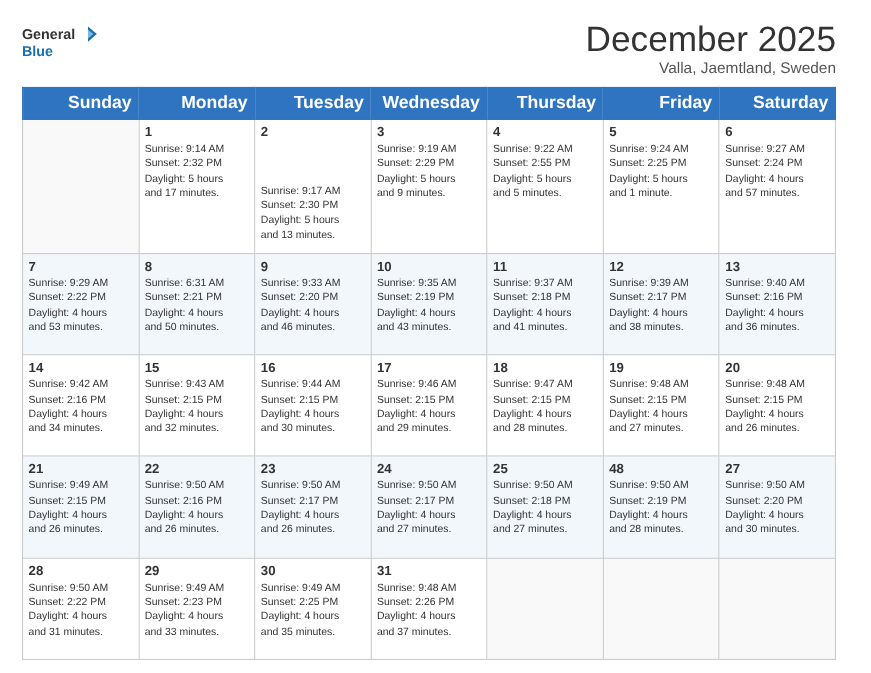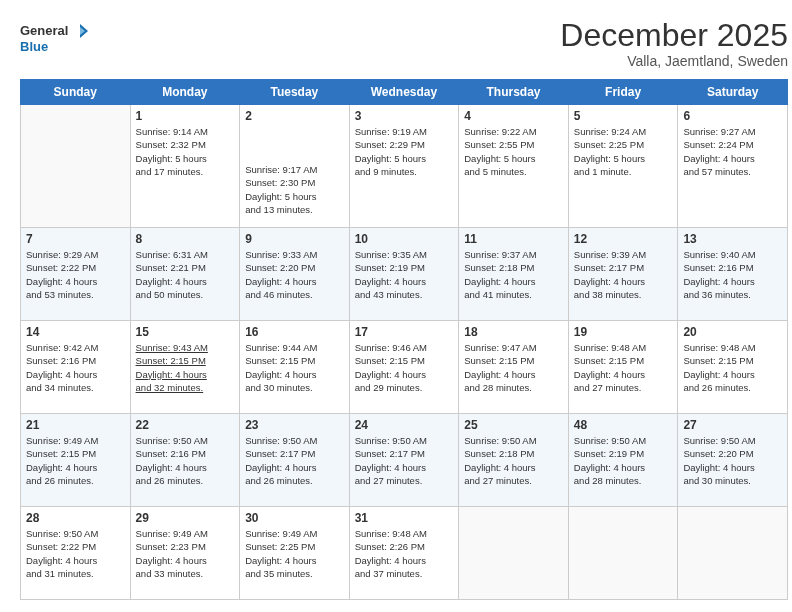--- a/index.html
+++ b/index.html
@@ -6,21 +6,21 @@
     body {
       width: 792px;
       height: 612px;
       font-family: Arial, sans-serif;
       background: #fff;
       overflow: hidden;
     }
     .page {
       width: 792px;
       height: 612px;
-      padding: 18px 4px 12px 20px;
+      padding: 18px 32px 12px 20px;
       display: flex;
       flex-direction: column;
     }
     .header {
       display: flex;
       justify-content: space-between;
       align-items: flex-start;
       margin-bottom: 10px;
     }
     .logo {
@@ -43,24 +43,24 @@
       color: #555;
     }
     .calendar {
       width: 100%;
       border-collapse: collapse;
       flex: 1;
     }
     .calendar thead tr th {
       background: #2e74c0;
       color: #fff;
-      font-size: 12px;
+      font-size: 16px;
       font-weight: bold;
       padding: 5px 6px;
-      text-align: center;
+      text-align: right;
       border: 1px solid #2e74c0;
     }
     .calendar tbody tr td {
       border: 1px solid #ccc;
       vertical-align: top;
       padding: 4px 5px;
       width: calc(100% / 7);
       height: 88px;
     }
     .day-number {
@@ -219,21 +219,21 @@
         <tr>
           <td>
             <span class="day-number">14</span>
             <div class="day-info" style="white-space: pre-line;">Sunrise: 9:42 AM
 Sunset: 2:16 PM
 Daylight: 4 hours
 and 34 minutes.</div>
           </td>
           <td>
             <span class="day-number">15</span>
-            <div class="day-info" style="white-space: pre-line; text-decoration: underline;">Sunrise: 9:43 AM
+            <div class="day-info" style="white-space: pre-line;">Sunrise: 9:43 AM
 Sunset: 2:15 PM
 Daylight: 4 hours
 and 32 minutes.</div>
           </td>
           <td>
             <span class="day-number">16</span>
             <div class="day-info" style="white-space: pre-line;">Sunrise: 9:44 AM
 Sunset: 2:15 PM
 Daylight: 4 hours
 and 30 minutes.</div>

